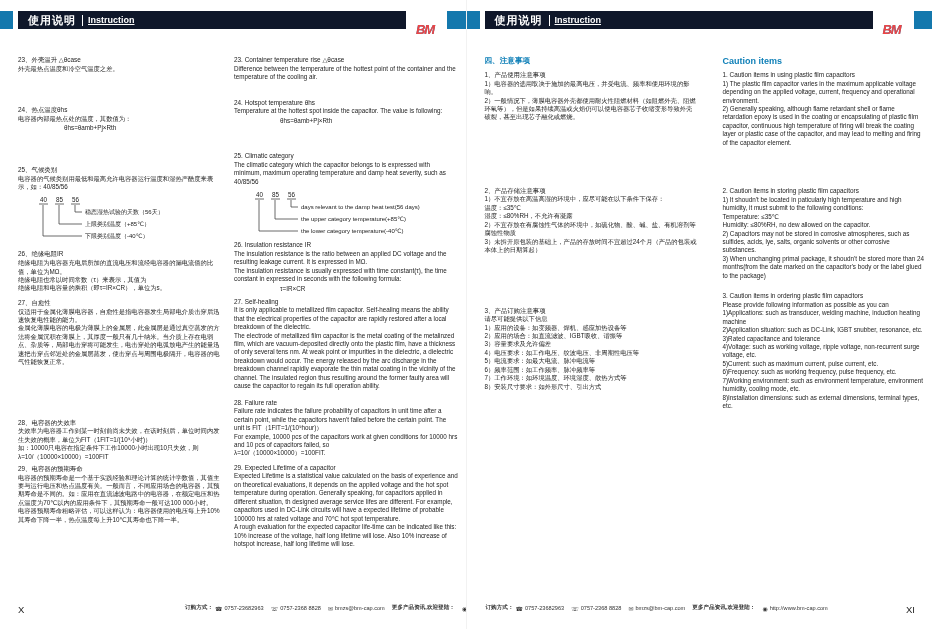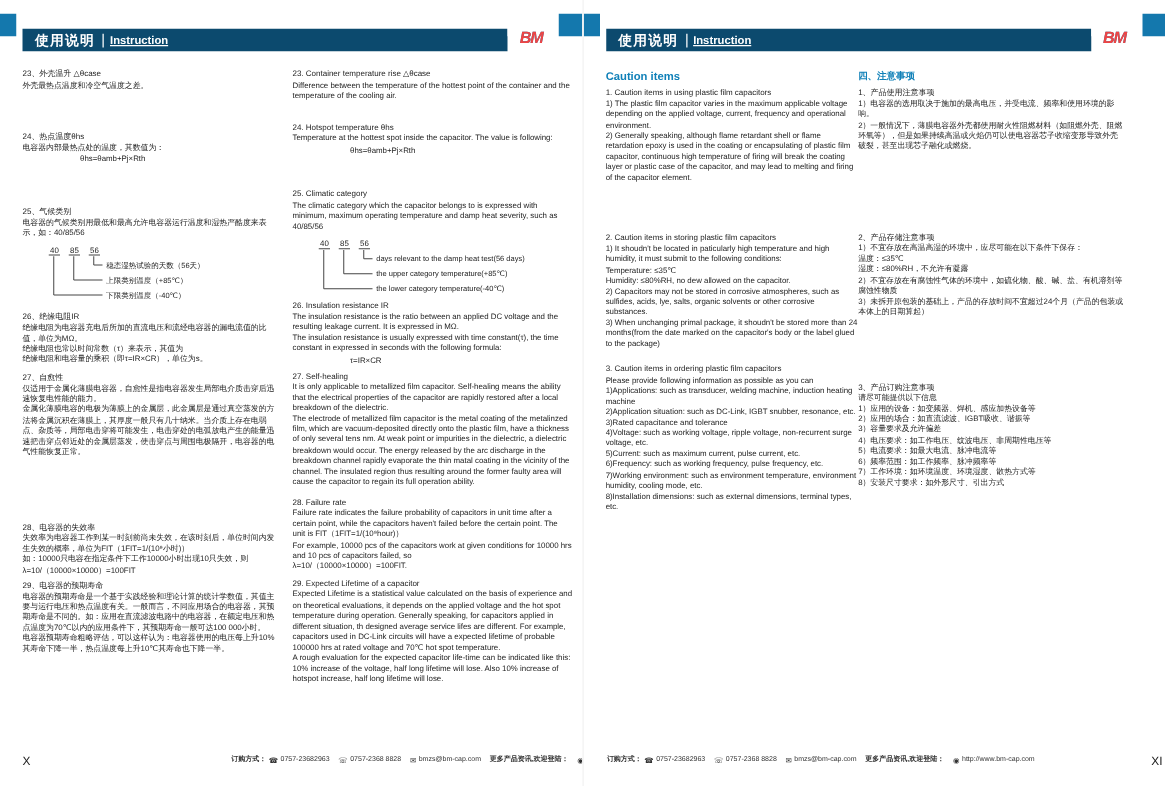--- a/index.html
+++ b/index.html
@@ -5,22 +5,22 @@
   html,body{margin:0;padding:0;background:#ffffff;}
   body{width:932px;height:629px;font-family:"Liberation Sans","DejaVu Sans",sans-serif;color:#222;
        -webkit-font-smoothing:antialiased;}
   .spread{position:relative;width:932px;height:629px;display:flex;background:#fff;}
   .page{position:relative;width:466px;height:629px;overflow:hidden;background:#fff;}
   .page.right{border-left:1px solid #f2f2f2;}
 
   
   .hdr{position:absolute;top:11px;left:0;width:466px;height:18px;}
   .hdr .blk-l{position:absolute;left:0;top:0;width:13px;height:18px;background:#1478ad;}
-  .hdr .bar{position:absolute;left:18px;top:0;width:388px;height:18px;background:#0c4a6e;
-            display:flex;align-items:center;padding-left:10px;box-sizing:border-box;margin-top:12px;}
+  .hdr .bar{position:absolute;left:18px;top:0;width:388px;height:18px;background:#0f172a;
+            display:flex;align-items:center;padding-left:10px;box-sizing:border-box;}
   .hdr .t-zh{color:#fff;font-weight:bold;font-size:11px;letter-spacing:1px;}
   .hdr .sep{display:inline-block;width:1px;height:11px;background:#fff;margin:0 5px 0 6px;}
   .hdr .t-en{color:#fff;font-weight:bold;font-size:9px;text-decoration:underline;}
   .hdr .logo{position:absolute;left:406px;top:0;width:38px;height:18px;background:#fff;
              display:flex;align-items:center;justify-content:center;}
   .hdr .logo span{font-size:13px;font-weight:bold;font-style:italic;color:#ef4444;
                   letter-spacing:-1px;text-shadow:0 0 0 #1478ad;margin-top:18px;}
   .hdr .blk-r{position:absolute;left:447px;top:0;width:19px;height:18px;background:#1478ad;}
 
   
@@ -50,21 +50,21 @@
   
   .foot{position:absolute;bottom:17px;font-size:5.6px;color:#333;display:flex;align-items:center;
         white-space:nowrap;}
   .page.left .foot{left:185px;}
   .page.right .foot{left:19px;}
   .foot .fb{font-weight:bold;}
   .foot .fi{margin:0 2px 0 7px;font-size:6px;}
   .foot .fi.first{margin-left:2px;}
   .pageno{position:absolute;bottom:14px;font-size:9.5px;color:#222;}
   .pageno.l{left:18px;}
-  .pageno.r{right:2px;}
+  .pageno.r{right:17px;}
 </style>
 </head>
 <body>
 
 <div class="spread">
 
   <section class="page left">
     <div class="hdr">
       <div class="blk-l"></div>
       <div class="bar">
@@ -209,20 +209,49 @@
         <span class="t-en">Instruction</span>
       </div>
       <div class="logo">
           <span>BM</span>
         </div>
       <div class="blk-r"></div>
     </div>
 
     <div class="cols">
 
+      <div class="col zh">
+        <div class="blue-head">四、注意事项</div>
+        <div class="sec">
+          <div class="sec-t">1、产品使用注意事项</div>
+          <div class="sec-b">1）电容器的选用取决于施加的最高电压，并受电流、频率和使用环境的影响。
+2）一般情况下，薄膜电容器外壳都使用耐火性阻燃材料（如阻燃外壳、阻燃环氧等），但是如果持续高温或火焰仍可以使电容器芯子收缩变形导致外壳破裂，甚至出现芯子融化或燃烧。</div>
+        </div>
+        <div class="sec mt65">
+          <div class="sec-t">2、产品存储注意事项</div>
+          <div class="sec-b">1）不宜存放在高温高湿的环境中，应尽可能在以下条件下保存：
+温度：≤35℃
+湿度：≤80%RH，不允许有凝露
+2）不宜存放在有腐蚀性气体的环境中，如硫化物、酸、碱、盐、有机溶剂等腐蚀性物质
+3）未拆开原包装的基础上，产品的存放时间不宜超过24个月（产品的包装或本体上的日期算起）</div>
+        </div>
+        <div class="sec mt52">
+          <div class="sec-t">3、产品订购注意事项</div>
+          <div class="sec-b">请尽可能提供以下信息
+1）应用的设备：如变频器、焊机、感应加热设备等
+2）应用的场合：如直流滤波、IGBT吸收、谐振等
+3）容量要求及允许偏差
+4）电压要求：如工作电压、纹波电压、非周期性电压等
+5）电流要求：如最大电流、脉冲电流等
+6）频率范围：如工作频率、脉冲频率等
+7）工作环境：如环境温度、环境湿度、散热方式等
+8）安装尺寸要求：如外形尺寸、引出方式</div>
+        </div>
+      </div>
+
       <div class="col en">
         <div class="blue-head en">Caution items</div>
         <div class="sec">
           <div class="sec-t">1. Caution items in using plastic film capacitors</div>
           <div class="sec-b">1) The plastic film capacitor varies in the maximum applicable voltage depending on the applied voltage, current, frequency and operational environment.
 2) Generally speaking, although flame retardant shell or flame retardation epoxy is used in the coating or encapsulating of plastic film capacitor, continuous high temperature of firing will break the coating layer or plastic case of the capacitor, and may lead to melting and firing of the capacitor element.</div>
         </div>
         <div class="sec mt40">
           <div class="sec-t">2. Caution items in storing plastic film capacitors</div>
           <div class="sec-b">1) It shoudn't be located in paticularly high temperature and high humidity, it must submit to the following conditions:
@@ -237,49 +266,20 @@
 1)Applications: such as transducer, welding machine, induction heating machine
 2)Application situation: such as DC-Link, IGBT snubber, resonance, etc.
 3)Rated capacitance and tolerance
 4)Voltage: such as working voltage, ripple voltage, non-recurrent surge voltage, etc.
 5)Current: such as maximum current, pulse current, etc.
 6)Frequency: such as working frequency, pulse frequency, etc.
 7)Working environment: such as environment temperature, environment humidity, cooling mode, etc.
 8)Installation dimensions: such as external dimensions, terminal types, etc.</div>
         </div>
       </div>
-
-      <div class="col zh">
-        <div class="blue-head">四、注意事项</div>
-        <div class="sec">
-          <div class="sec-t">1、产品使用注意事项</div>
-          <div class="sec-b">1）电容器的选用取决于施加的最高电压，并受电流、频率和使用环境的影响。
-2）一般情况下，薄膜电容器外壳都使用耐火性阻燃材料（如阻燃外壳、阻燃环氧等），但是如果持续高温或火焰仍可以使电容器芯子收缩变形导致外壳破裂，甚至出现芯子融化或燃烧。</div>
-        </div>
-        <div class="sec mt65">
-          <div class="sec-t">2、产品存储注意事项</div>
-          <div class="sec-b">1）不宜存放在高温高湿的环境中，应尽可能在以下条件下保存：
-温度：≤35℃
-湿度：≤80%RH，不允许有凝露
-2）不宜存放在有腐蚀性气体的环境中，如硫化物、酸、碱、盐、有机溶剂等腐蚀性物质
-3）未拆开原包装的基础上，产品的存放时间不宜超过24个月（产品的包装或本体上的日期算起）</div>
-        </div>
-        <div class="sec mt52">
-          <div class="sec-t">3、产品订购注意事项</div>
-          <div class="sec-b">请尽可能提供以下信息
-1）应用的设备：如变频器、焊机、感应加热设备等
-2）应用的场合：如直流滤波、IGBT吸收、谐振等
-3）容量要求及允许偏差
-4）电压要求：如工作电压、纹波电压、非周期性电压等
-5）电流要求：如最大电流、脉冲电流等
-6）频率范围：如工作频率、脉冲频率等
-7）工作环境：如环境温度、环境湿度、散热方式等
-8）安装尺寸要求：如外形尺寸、引出方式</div>
-        </div>
-      </div>
     </div>
 
     <div class="foot">
       <span class="fb">订购方式：</span>
       <span class="fi first">☎</span>
       <span>0757-23682963</span>
       <span class="fi">☏</span>
       <span>0757-2368 8828</span>
       <span class="fi">✉</span>
       <span>bmzs@bm-cap.com</span>

